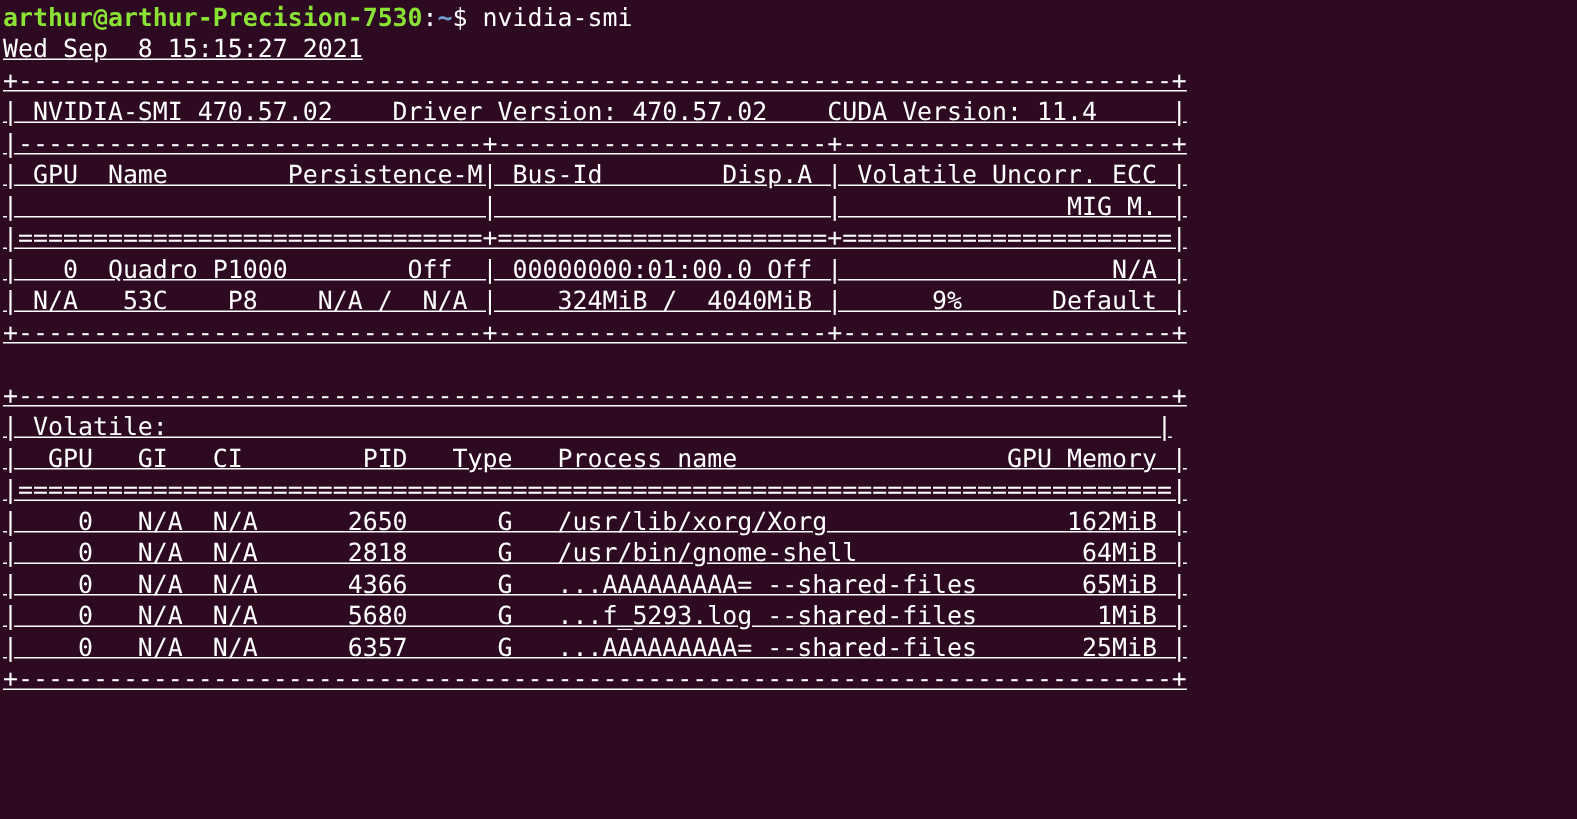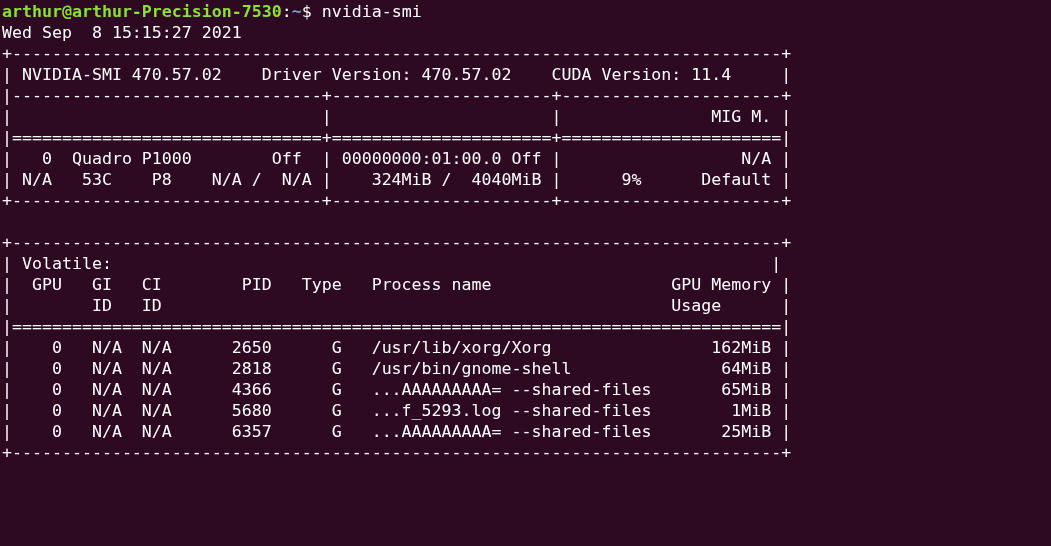--- a/index.html
+++ b/index.html
@@ -30,45 +30,45 @@
     white-space: pre;
     height: 21px;
     font-family: "DejaVu Sans Mono", "Liberation Mono", monospace;
   }
   .blank { height: 21px; }
   .user  { color: #8ae234; font-weight: bold; }
   .colon { color: #ffffff; }
   .path  { color: #729fcf; font-weight: bold; }
   .dollar{ color: #ffffff; }
   .cmd   { color: #ffffff; }
-  .out   { color: #ffffff; }
+  .out   { color: #ffffff; text-decoration: underline; }
 </style>
 </head>
 <body>
 
 <div id="terminal">
 
   <div class="line"><span class="user">arthur@arthur-Precision-7530</span><span class="colon">:</span><span class="path">~</span><span class="dollar">$</span><span class="cmd"> nvidia-smi</span></div>
 
   <div class="line out">Wed Sep  8 15:15:27 2021</div>
 
   <div id="output-lines">
       <div class="line out">+-----------------------------------------------------------------------------+</div>
       <div class="line out">| NVIDIA-SMI 470.57.02    Driver Version: 470.57.02    CUDA Version: 11.4     |</div>
       <div class="line out">|-------------------------------+----------------------+----------------------+</div>
+      <div class="line out">| GPU  Name        Persistence-M| Bus-Id        Disp.A | Volatile Uncorr. ECC |</div>
       <div class="line out">|                               |                      |               MIG M. |</div>
       <div class="line out">|===============================+======================+======================|</div>
       <div class="line out">|   0  Quadro P1000        Off  | 00000000:01:00.0 Off |                  N/A |</div>
       <div class="line out">| N/A   53C    P8    N/A /  N/A |    324MiB /  4040MiB |      9%      Default |</div>
       <div class="line out">+-------------------------------+----------------------+----------------------+</div>
       <div class="blank"></div>
       <div class="line out">+-----------------------------------------------------------------------------+</div>
       <div class="line out">| Volatile:                                                                  |</div>
       <div class="line out">|  GPU   GI   CI        PID   Type   Process name                  GPU Memory |</div>
-      <div class="line out">|        ID   ID                                                   Usage      |</div>
       <div class="line out">|=============================================================================|</div>
       <div class="line out">|    0   N/A  N/A      2650      G   /usr/lib/xorg/Xorg                162MiB |</div>
       <div class="line out">|    0   N/A  N/A      2818      G   /usr/bin/gnome-shell               64MiB |</div>
       <div class="line out">|    0   N/A  N/A      4366      G   ...AAAAAAAAA= --shared-files       65MiB |</div>
       <div class="line out">|    0   N/A  N/A      5680      G   ...f_5293.log --shared-files        1MiB |</div>
       <div class="line out">|    0   N/A  N/A      6357      G   ...AAAAAAAAA= --shared-files       25MiB |</div>
       <div class="line out">+-----------------------------------------------------------------------------+</div>
     </div>
 
 </div>

